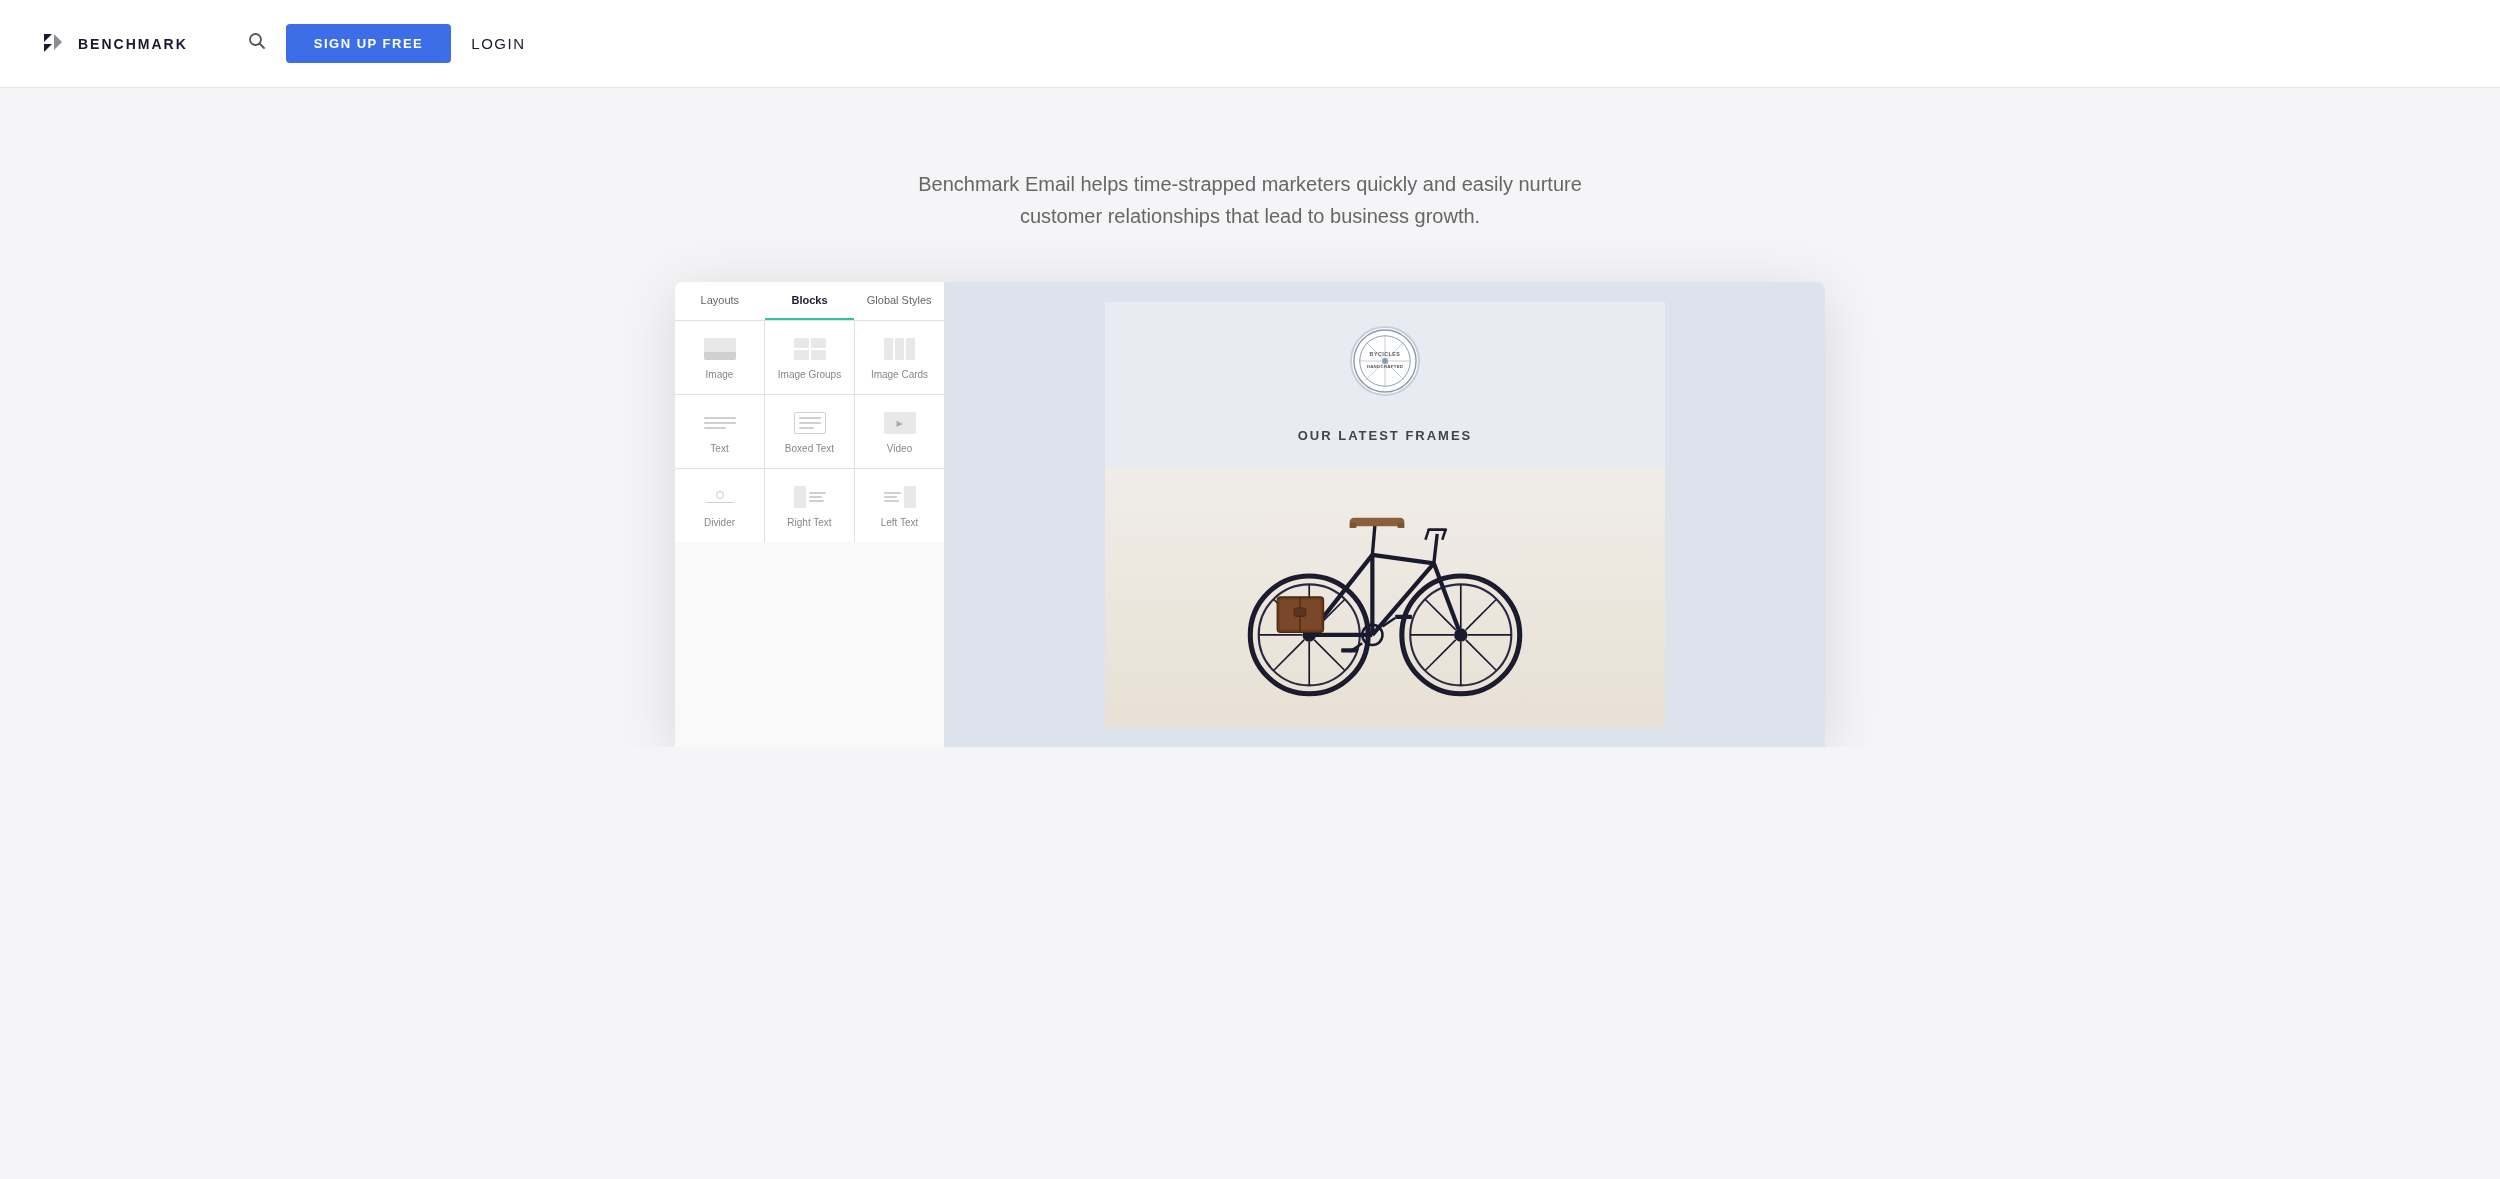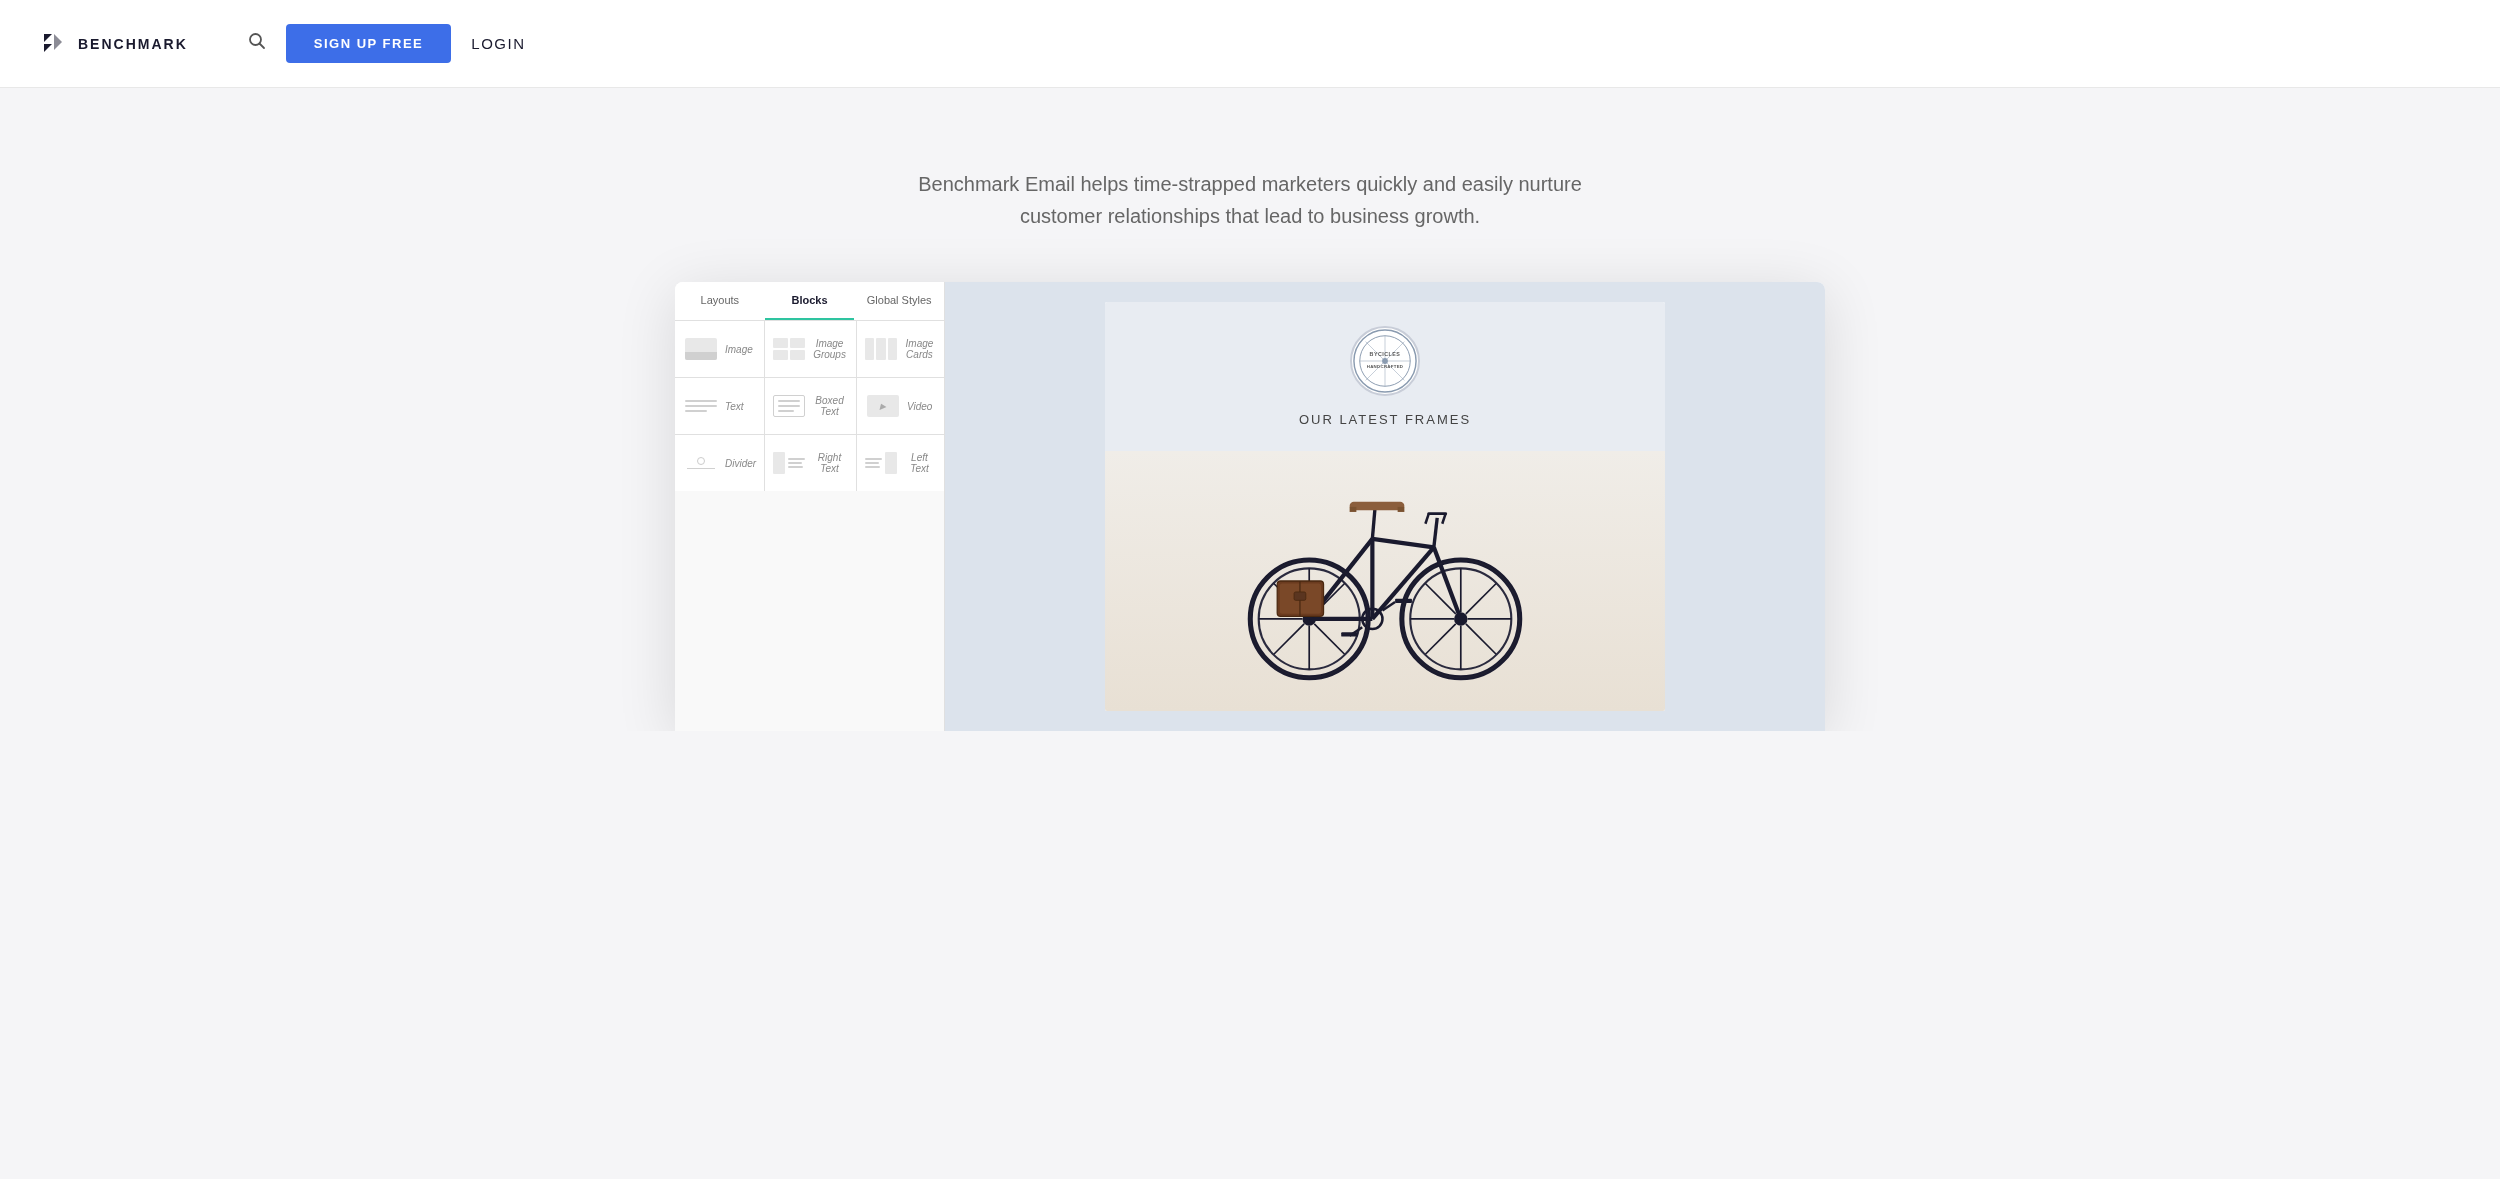--- a/index.html
+++ b/index.html
@@ -144,25 +144,24 @@
     .picker-grid {
       display: grid;
       grid-template-columns: 1fr 1fr 1fr;
       gap: 1px;
       background: #e0e0e0;
     }
     .picker-item {
       background: #fff;
       padding: 14px 8px;
       display: flex;
-      flex-direction: row;
+      flex-direction: column;
       align-items: center;
       gap: 6px;
       cursor: pointer;
-      font-style: italic;
     }
     .picker-item-icon {
       width: 36px;
       height: 28px;
       display: flex;
       align-items: center;
       justify-content: center;
     }
     .picker-item-label {
       font-size: 10px;
@@ -366,22 +365,22 @@
       text-align: center;
       color: #444;
       font-weight: 700;
       line-height: 1.2;
     }
     .email-title {
       font-size: 13px;
       letter-spacing: 2px;
       text-transform: uppercase;
       color: #444;
-      font-weight: 400;
-      margin-top: 8px;
+      font-weight: 700;
+      margin-top: 24px;
     }
     .email-bike-img {
       width: 100%;
       height: 260px;
       background: linear-gradient(180deg, #f0ede8 0%, #e8e0d4 100%);
       display: flex;
       align-items: center;
       justify-content: center;
       position: relative;
       overflow: hidden;

